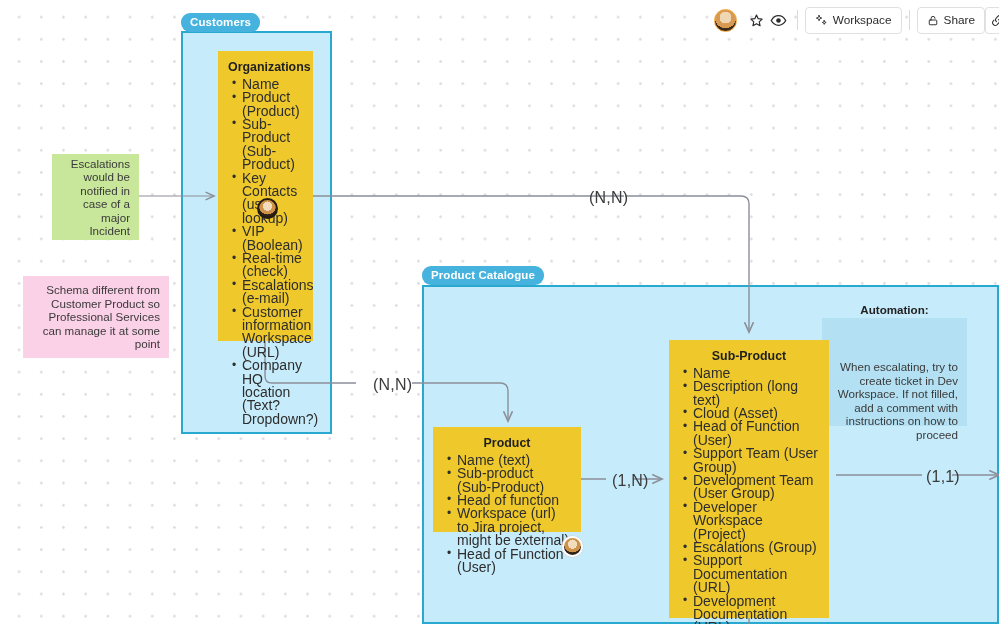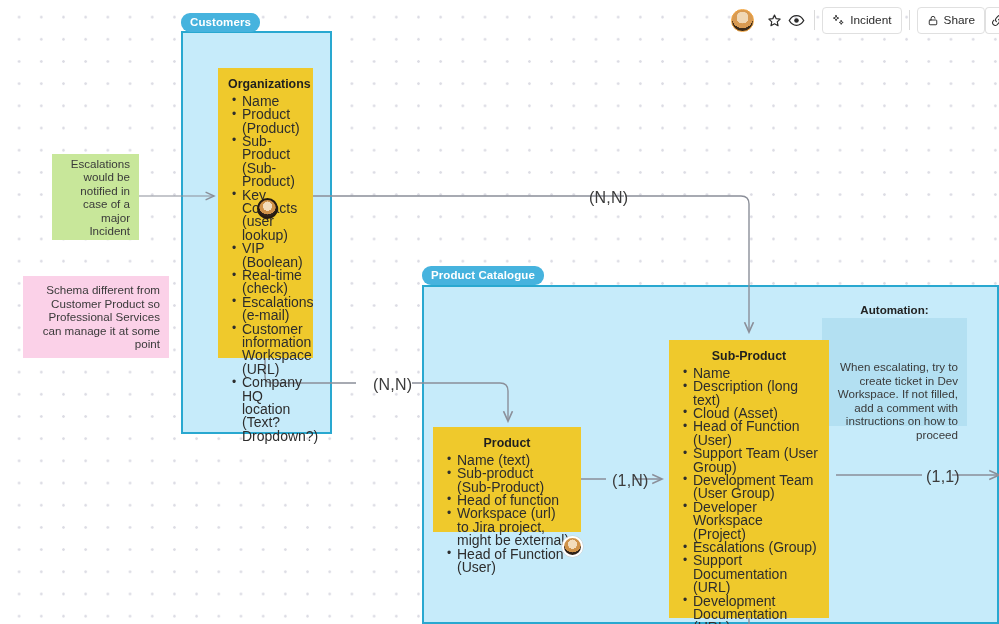--- a/index.html
+++ b/index.html
@@ -225,21 +225,21 @@
 
   <div class="sticky sticky-green" style="left:52px; top:154px; width:87px; height:86px;">Escalations would be notified in case of a major Incident</div>
 
   <div class="sticky sticky-pink" style="left:23px; top:276px; width:146px; height:82px;">Schema different from Customer Product so Professional Services can manage it at some point</div>
 
   <div class="sticky sticky-blue" style="left:822px; top:318px; width:145px; height:108px; flex-direction:column;gap:44px;">
     <div style="font-weight:bold;color:#222;">Automation:</div>
     <div>When escalating, try to create ticket in Dev Workspace. If not filled, add a comment with instructions on how to proceed</div>
   </div>
 
-  <div class="card" style="left:218px; top:68px; width:95px; height:290px;">
+  <div class="card" style="left:218px; top:51px; width:95px; height:290px;">
     <div class="card-title">Organizations</div>
     <ul>
       <li>Name</li>
       <li>Product (Product)</li>
       <li> Sub-Product (Sub-Product)</li>
       <li>Key Contacts (user lookup)</li>
       <li>VIP (Boolean)</li>
       <li>Real-time (check)</li>
       <li>Escalations (e-mail)</li>
       <li>Customer information Workspace (URL)</li>
@@ -299,21 +299,21 @@
 
     <div class="tb-sep"></div>
 
     <div class="tb-btn">
       <span style="display:flex;">
         <svg width="13" height="13" viewBox="0 0 24 24" fill="none" stroke="#2b2b2b" stroke-width="1.6" stroke-linecap="round">
           <path d="M7.5 2.5 L8.9 6.1 L12.5 7.5 L8.9 8.9 L7.5 12.5 L6.1 8.9 L2.5 7.5 L6.1 6.1 Z"></path>
           <path d="M17 12 L18 14.6 L20.6 15.6 L18 16.6 L17 19.2 L16 16.6 L13.4 15.6 L16 14.6 Z"></path>
         </svg>
       </span>
-      <span>Incident</span>
+      <span>Workspace</span>
     </div>
 
     <div class="tb-sep"></div>
 
     <div class="tb-btn">
       <span style="display:flex;">
         <svg width="12" height="13" viewBox="0 0 24 24" fill="none" stroke="#2b2b2b" stroke-width="1.9" stroke-linecap="round">
           <rect x="4.5" y="11" width="15" height="9.5" rx="1.6"></rect>
           <path d="M8.2 11 V7.6 A3.8 3.8 0 0 1 16 7.6"></path>
         </svg>

